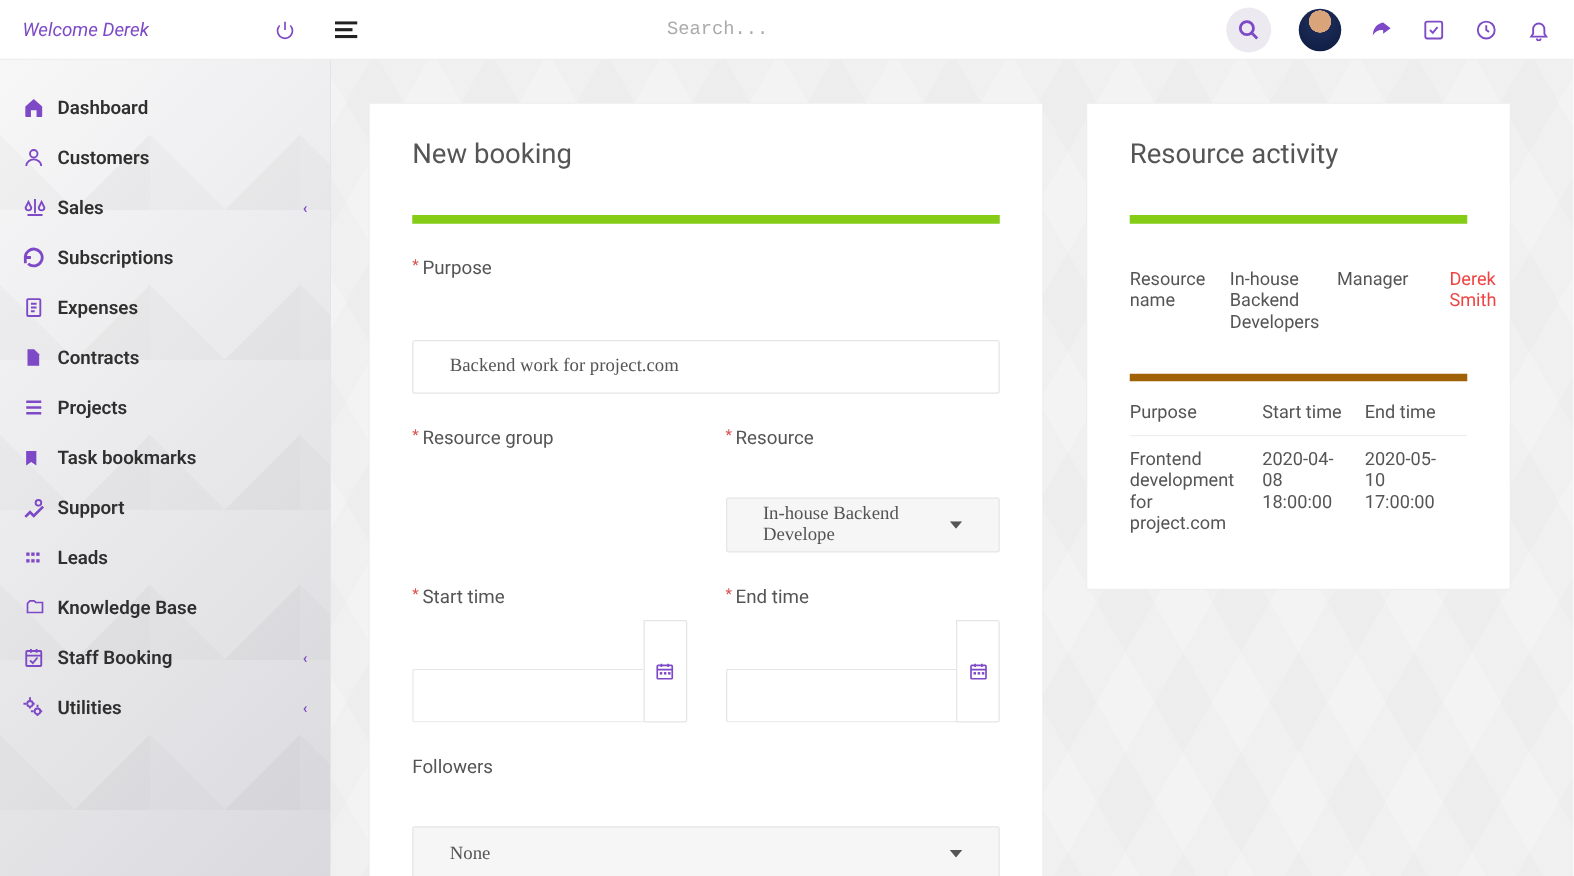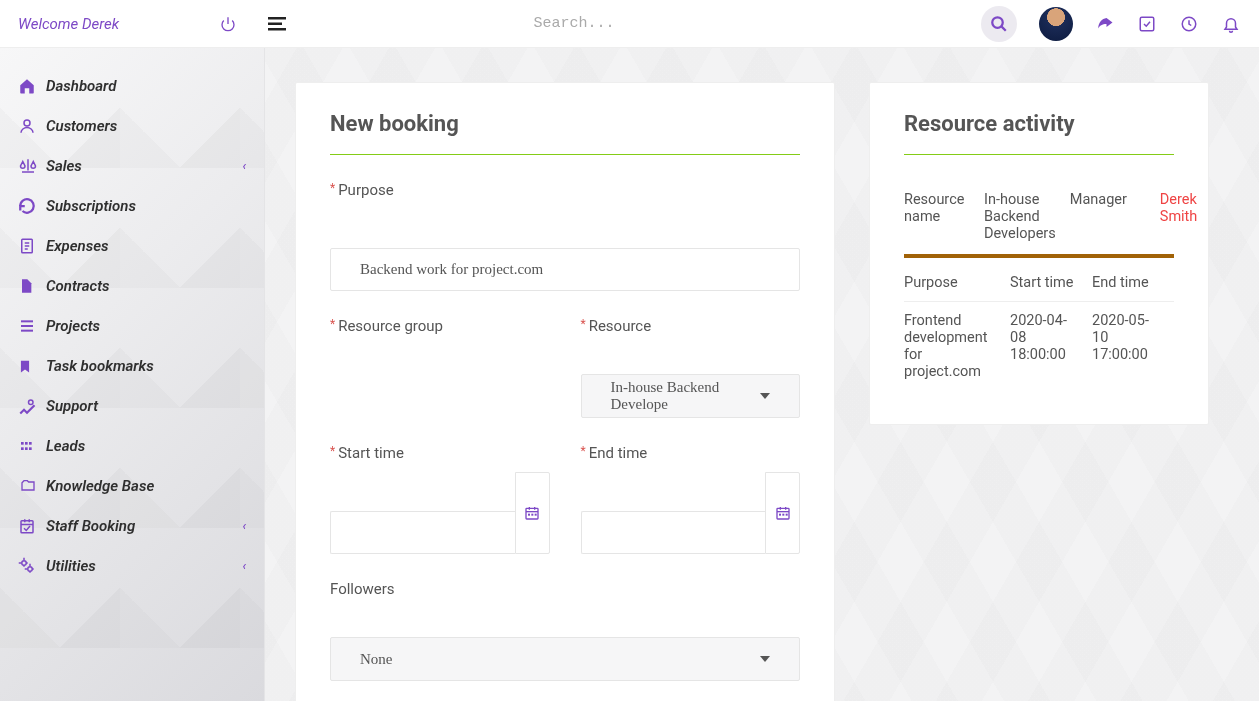--- a/index.html
+++ b/index.html
@@ -65,21 +65,21 @@
   }
   .sidebar::before {
     content: "";
     position: absolute; inset: 0;
     background:
       linear-gradient(45deg, rgba(0,0,0,0.02) 25%, transparent 25%),
       linear-gradient(-45deg, rgba(0,0,0,0.03) 25%, transparent 25%);
     background-size: 120px 120px;
     pointer-events: none;
   }
-  .nav { list-style: none; padding: 18px 0; position: relative; font-style: italic; }
+  .nav { list-style: none; padding: 18px 0; position: relative; }
   .nav-item {
     display: flex; align-items: center;
     padding: 11px 18px;
     cursor: pointer;
     position: relative;
     color: #2f2f2f;
     font-size: 15px;
     font-weight: 600;
   }
   .nav-icon {
@@ -114,24 +114,24 @@
     background: #fff;
     border: 1px solid #eee;
     border-radius: 2px;
     padding: 28px 34px 34px;
     position: relative;
   }
   .card.booking { width: 540px; }
   .card.activity { width: 340px; }
   .card h2 {
     font-size: 22px;
-    font-weight: 700;
+    font-weight: 400;
     color: #555;
-    padding-bottom: 18px;
-    border-bottom: 1px solid #84cc16;
+    padding-bottom: 36px;
+    border-bottom: 7px solid #84cc16;
     margin-bottom: 26px;
   }
   .form-group { margin-bottom: 26px; }
   .label { font-size: 15px; color: #555; margin-bottom: 10px; display: block; }
   .req::before { content: "* "; color: #d9534f; font-size: 12px; vertical-align: top; }
   .input, .select, .textarea {
     width: 100%;
     border: 1px solid #e5e5e5;
     border-radius: 2px;
     padding: 12px 29px;
@@ -159,21 +159,21 @@
     border: 1px solid #e5e5e5;
     border-radius: 0 2px 2px 0;
     display: flex; align-items: center; justify-content: center;
     color: #7d49c6;
     cursor: pointer;
     background: #fff;
   }
   .textarea { min-height: 80px; resize: both; }
 
   .activity-row { display: flex; padding: 10px 0; font-size: 14.5px; color: #555; }
-  .activity-row.hdr { font-weight: 400; color: #555; border-bottom: 4px solid #a16207; padding-bottom: 12px; }
+  .activity-row.hdr { font-weight: 400; color: #555; border-bottom: 6px solid #a16207; padding-bottom: 33px; }
   .activity-row.sep { border-bottom: 1px solid #eee; }
   .activity-row > div { padding-right: 14px; overflow-wrap: break-word; }
   .link { color: #ef4444; cursor: pointer; }
   .col-a { flex: 0 0 80px; }
   .col-b { flex: 1; }
   .col-c { flex: 0 0 90px; }
   .col-d { flex: 0 0 70px; }
   .col2-a { flex: 1; }
   .col2-b { flex: 0 0 82px; }
   .col2-c { flex: 0 0 82px; }

